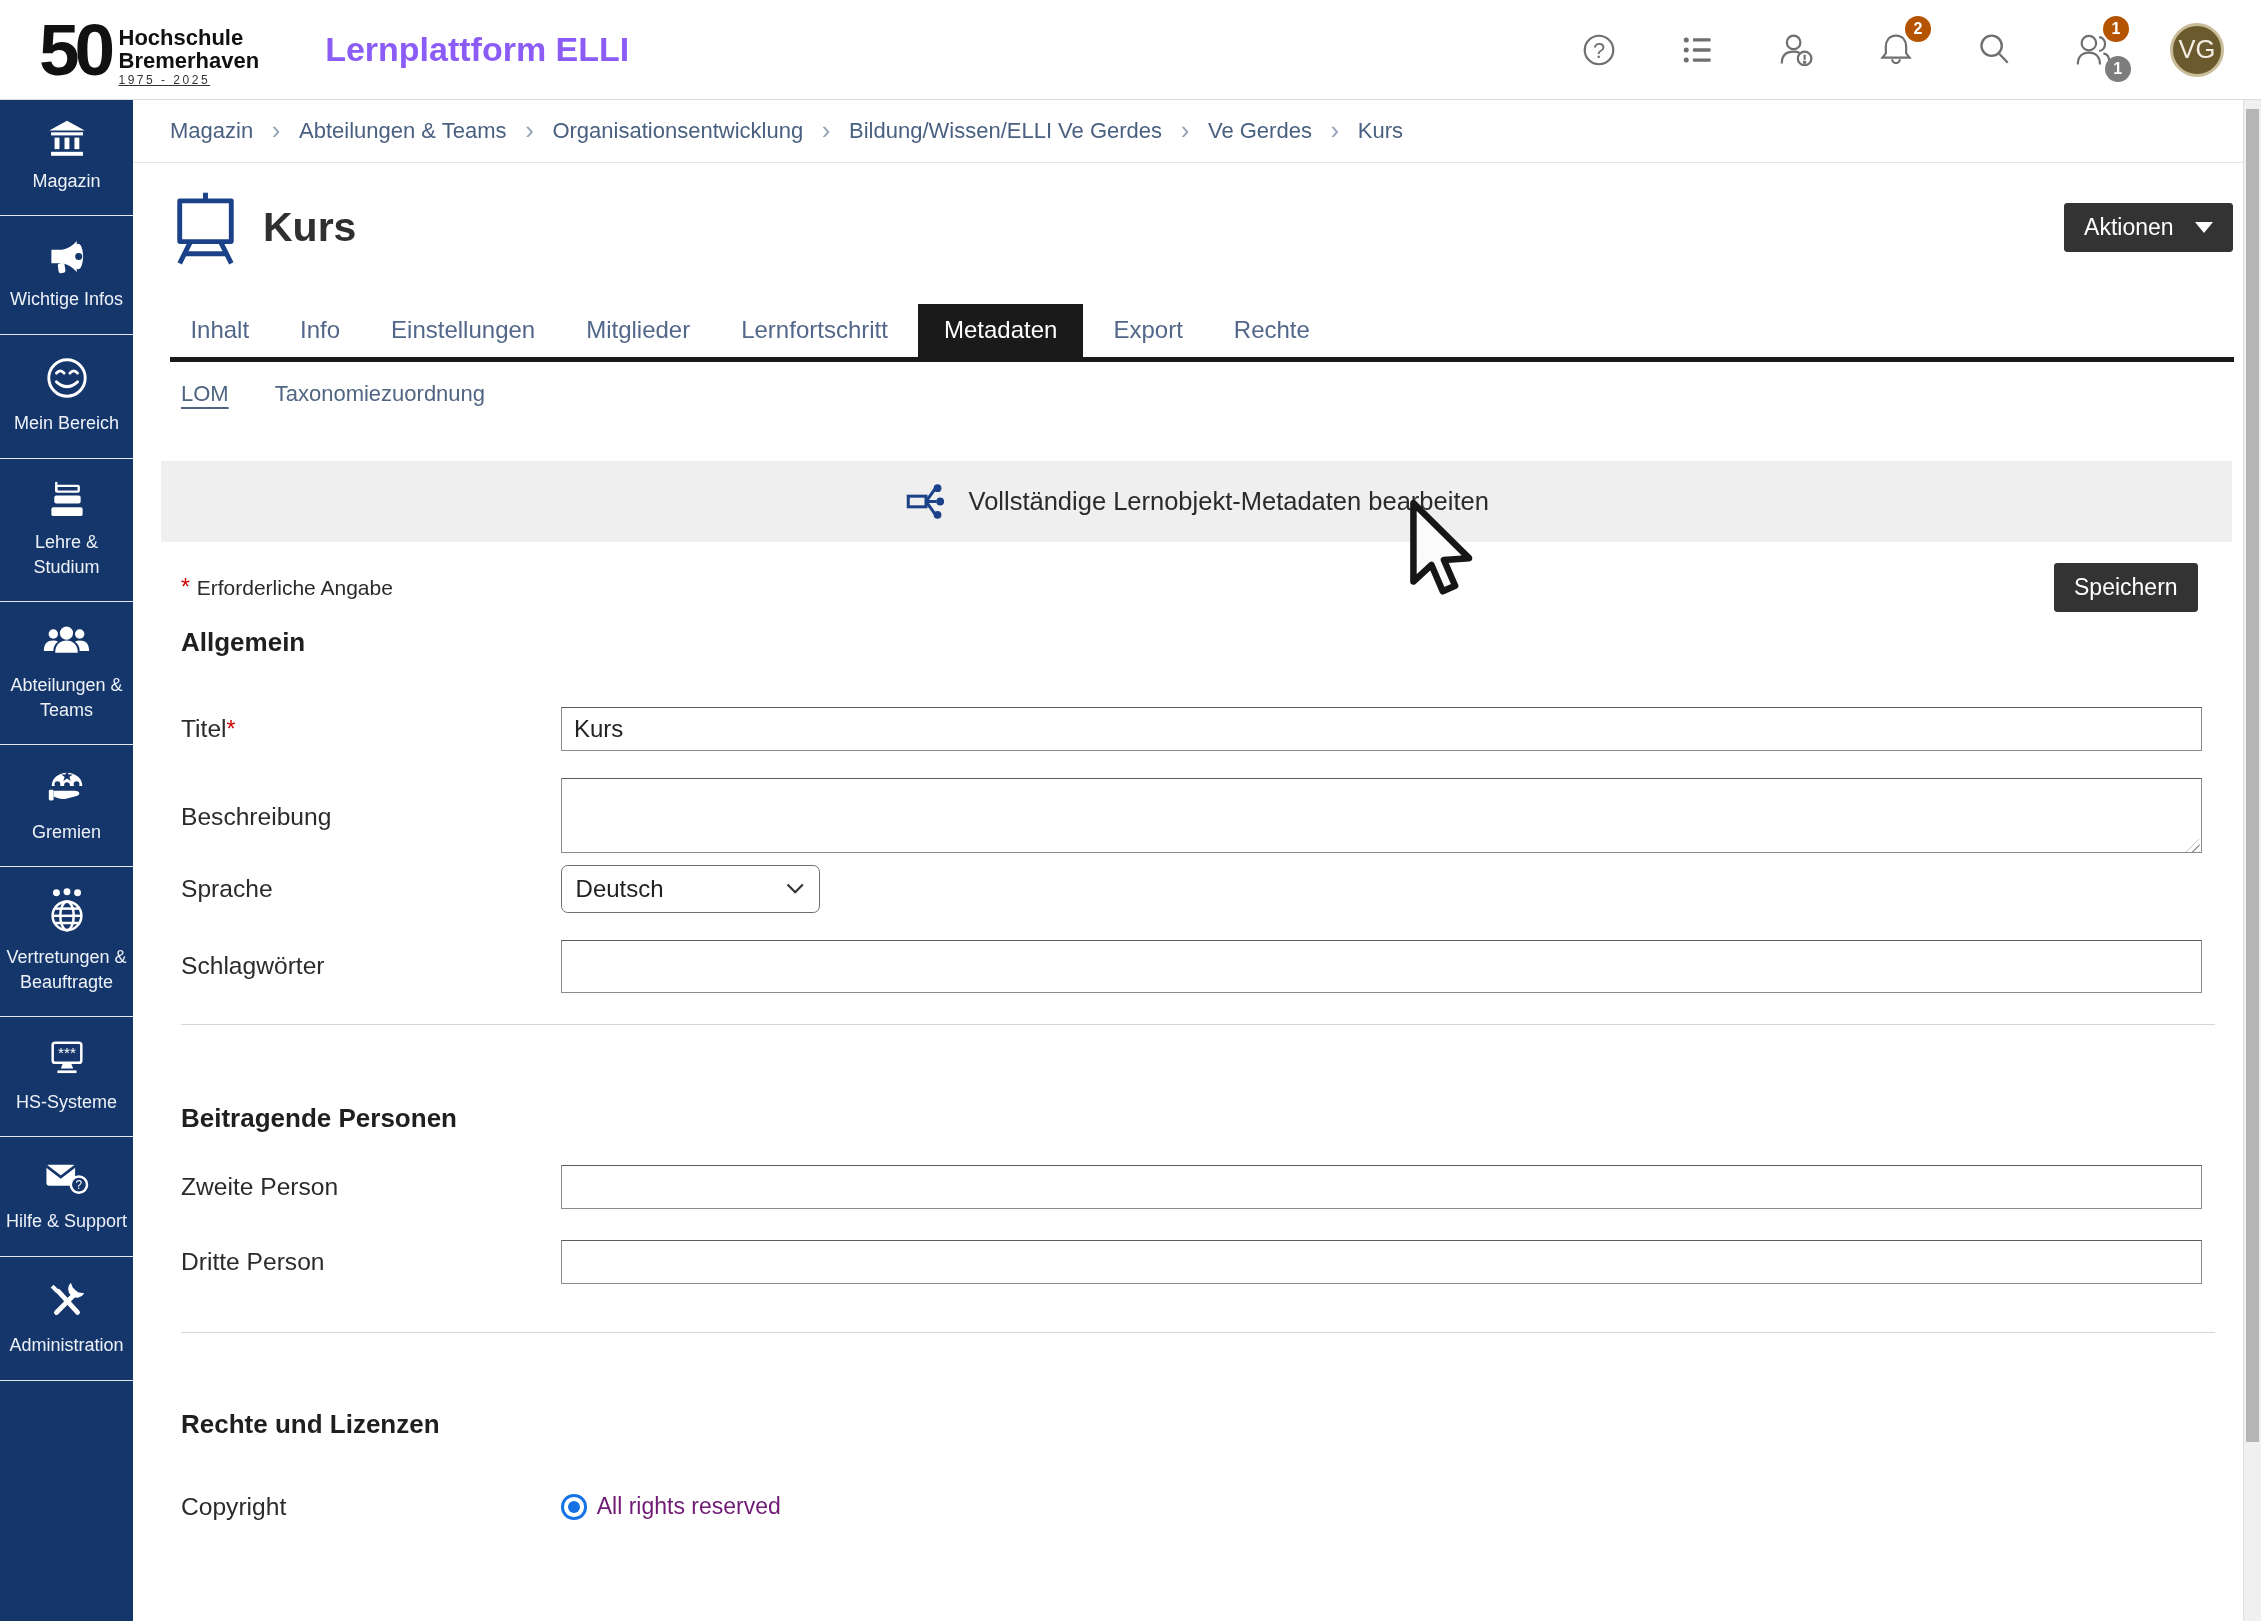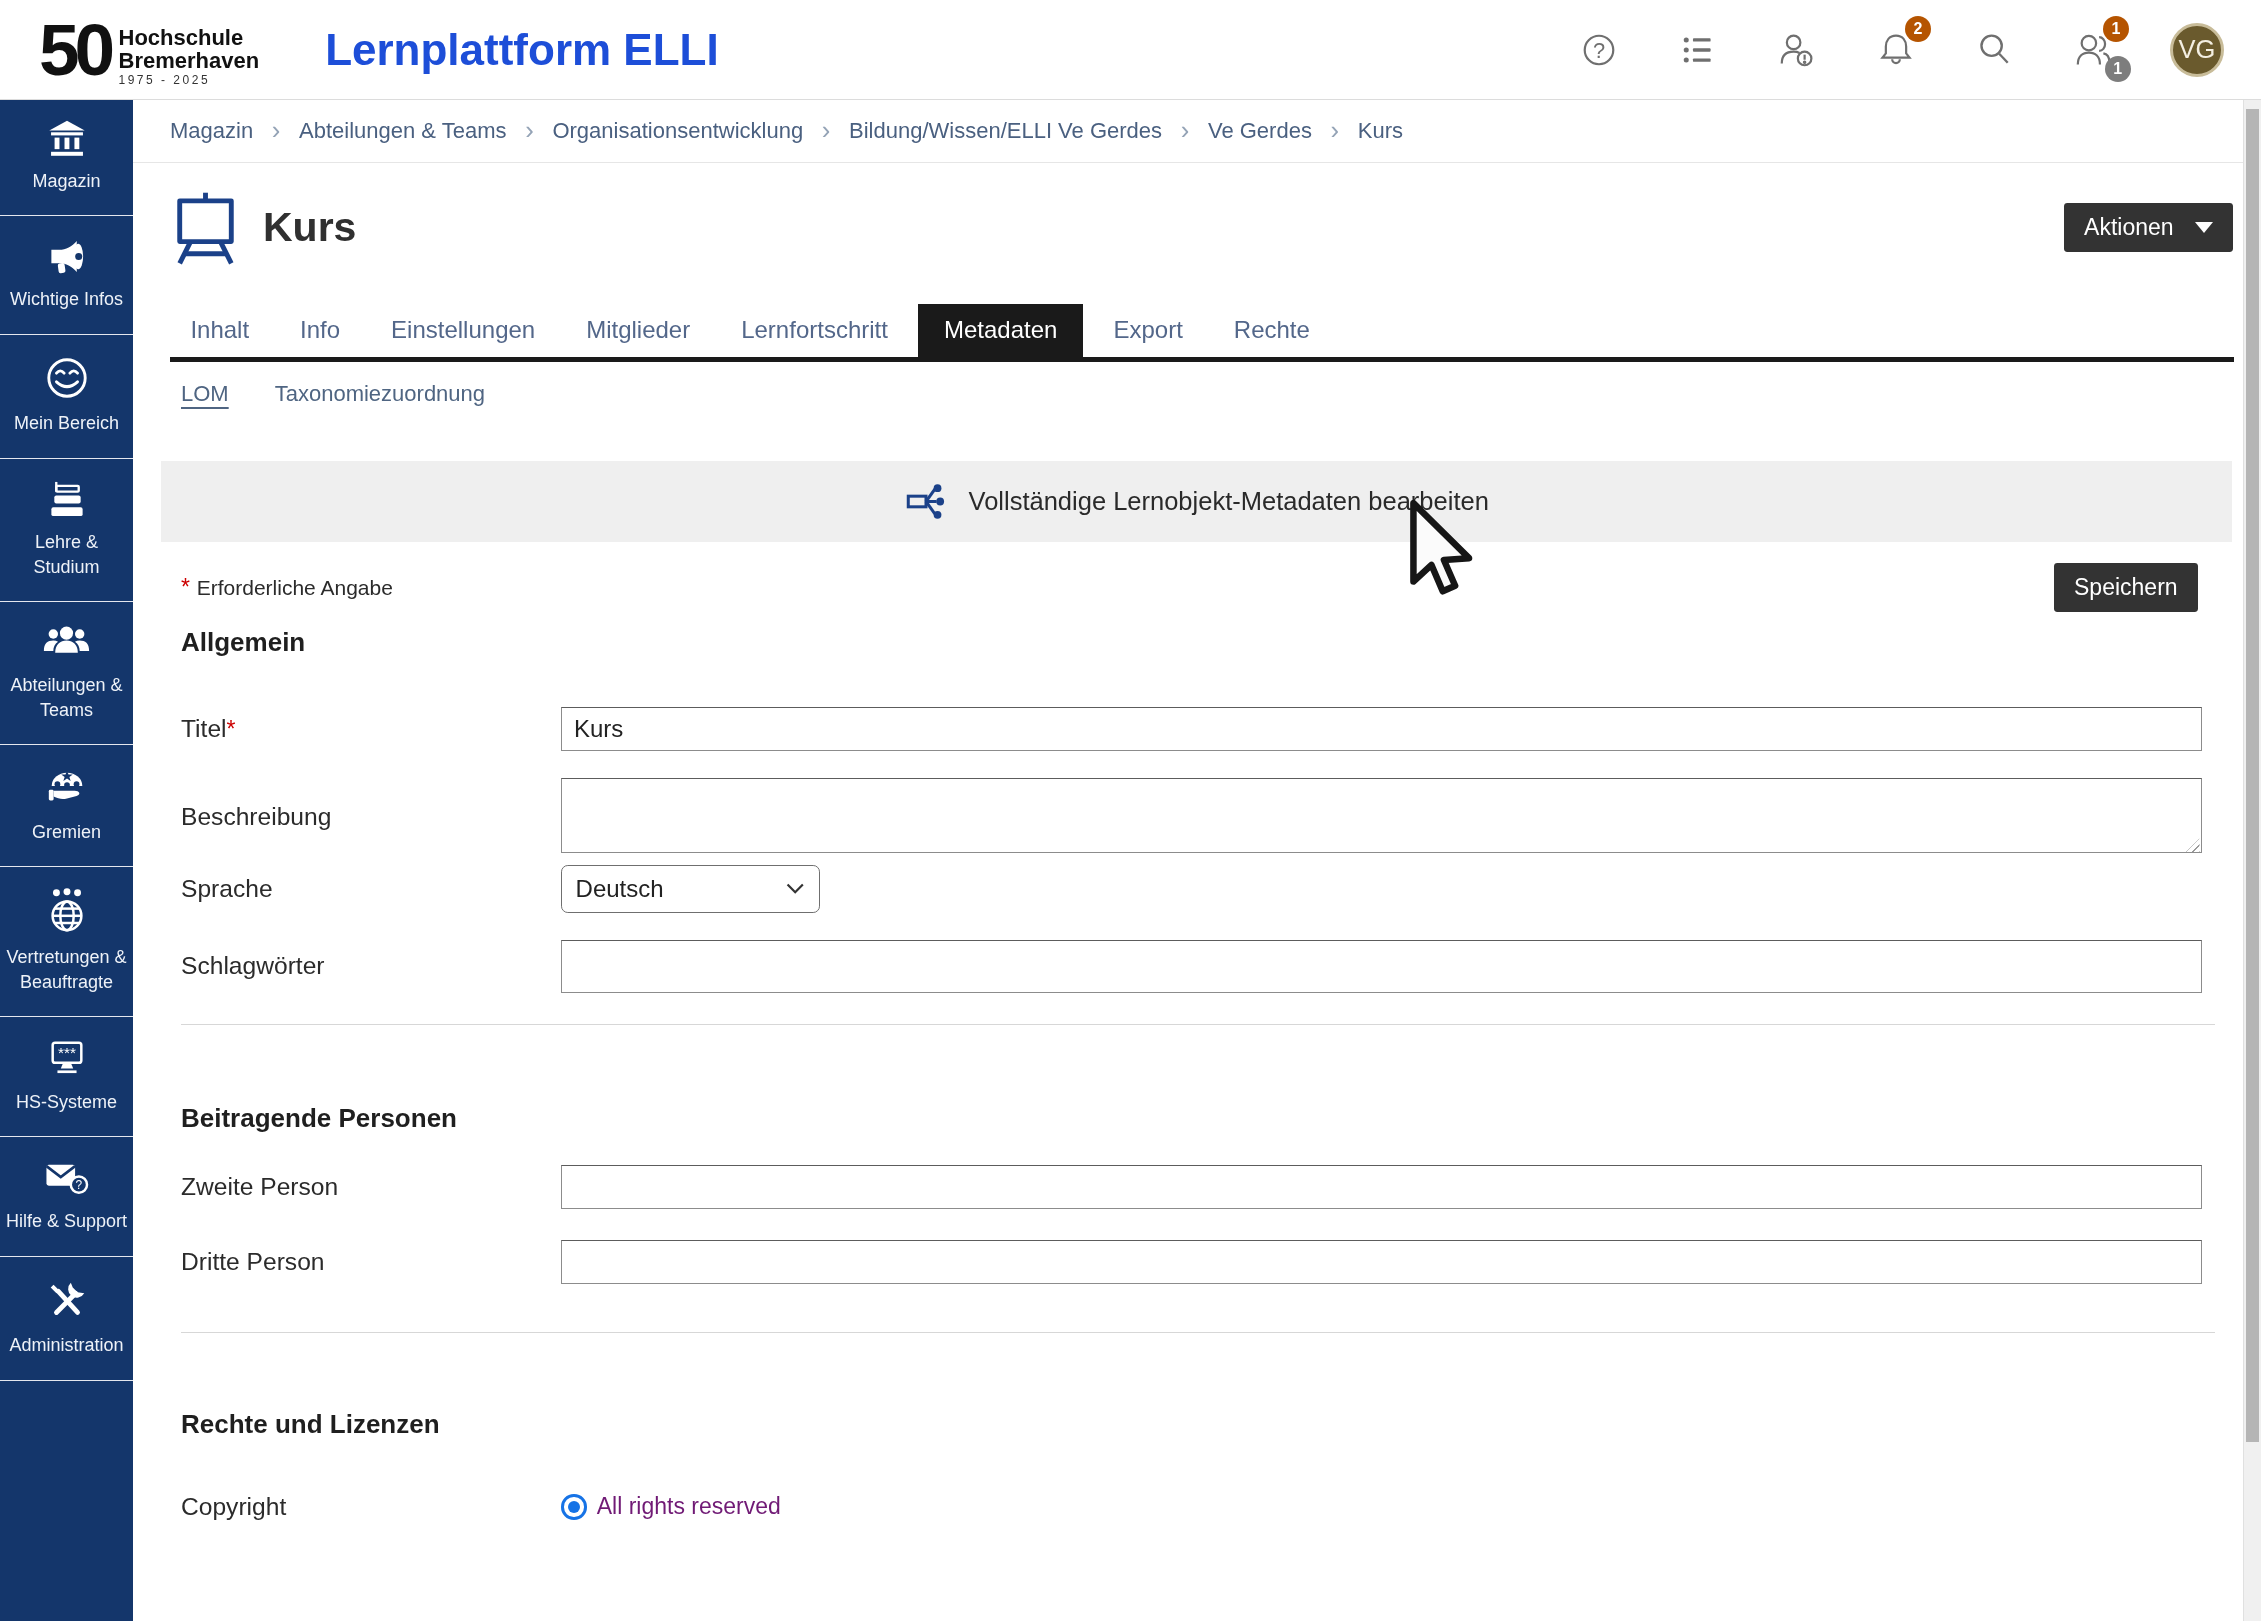--- a/index.html
+++ b/index.html
@@ -6,22 +6,22 @@
   .screen{position:relative;width:2261px;height:1621px;overflow:hidden;background:#fff;
           font-family:"Liberation Sans","DejaVu Sans",sans-serif;color:#222;}
 
   
   .top-header{position:absolute;top:0;left:0;right:0;height:99px;background:#fff;
               border-bottom:0.8px solid #dcdcdc;display:flex;align-items:center;z-index:6;}
   .logo{display:flex;align-items:center;margin-left:39px;cursor:pointer;}
   .logo-num{font-size:73px;font-weight:800;letter-spacing:-5.1px;color:#111;line-height:.9;}
   .logo-txt{margin-left:8.5px;display:flex;flex-direction:column;margin-top:15.3px;}
   .logo-name{font-size:22px;font-weight:700;color:#111;line-height:1.04;}
-  .logo-years{font-size:12px;letter-spacing:2.5px;color:#333;margin-top:0;}
-  .app-title{font-size:44px;font-weight:700;color:#1d4ed8;margin-left:66px;}
+  .logo-years{font-size:12px;letter-spacing:2.5px;color:#333;margin-top:0;text-decoration:underline;}
+  .app-title{font-size:34px;font-weight:700;color:#8b5cf6;margin-left:66px;}
   .topbar-right{margin-left:auto;display:flex;align-items:center;gap:53px;padding-right:37px;}
   .tb-icon{position:relative;width:46px;height:46px;display:grid;place-items:center;cursor:pointer;}
   .tb-icon svg{display:block;}
   .badge{position:absolute;min-width:26px;height:26px;border-radius:13.6px;color:#fff;
          font-size:16px;font-weight:700;display:grid;place-items:center;padding:0 3.4px;box-sizing:border-box;}
   .badge.orange{background:#b55400;top:-10.2px;right:-12px;}
   .badge.gray{background:#7d7d7d;top:29px;right:-13.6px;}
   .avatar{width:54px;height:54px;border-radius:50%;background:#6a5a2d;border:3.4px solid #c8bc99;
           color:#f4efe2;font-size:25.5px;display:grid;place-items:center;cursor:pointer;box-sizing:border-box;}
 

